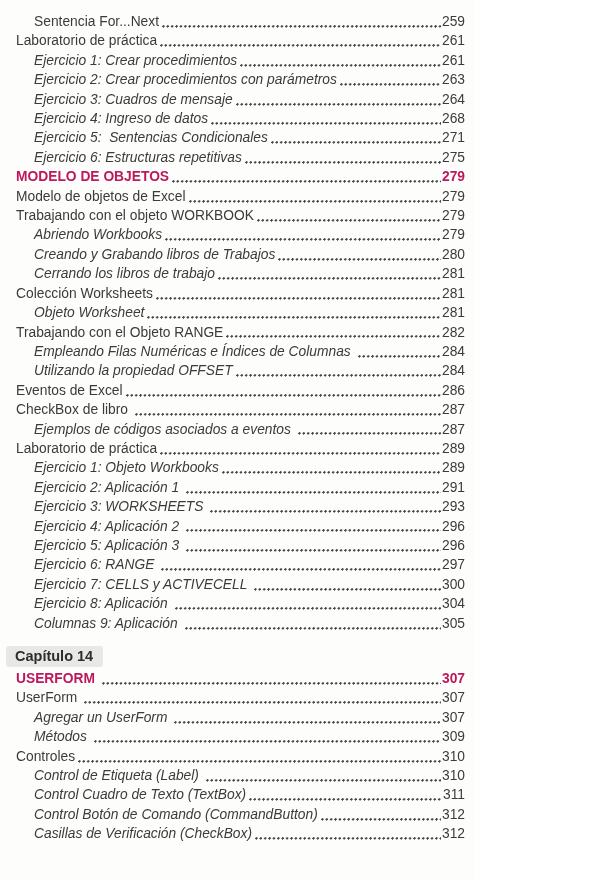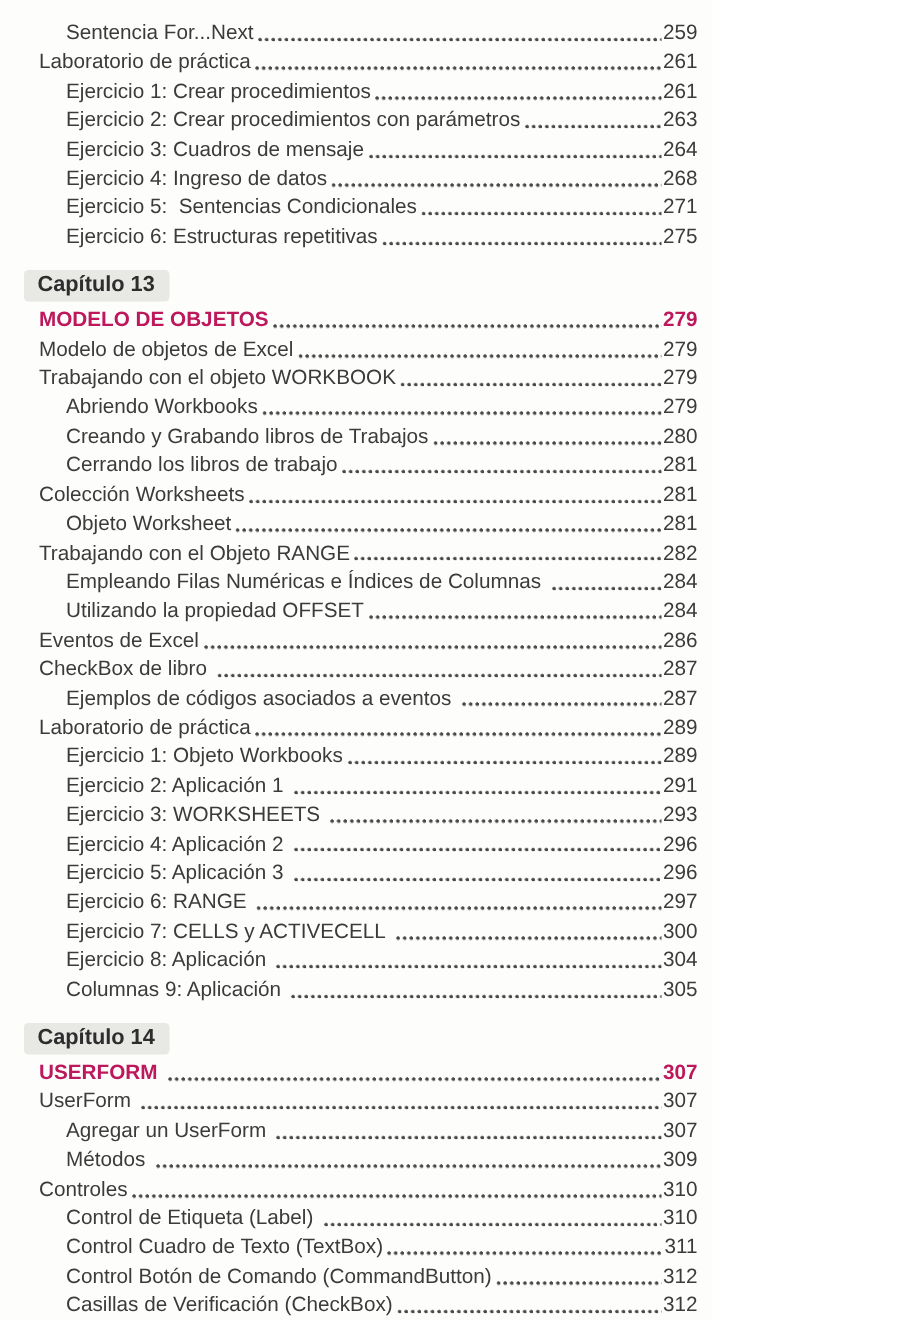--- a/index.html
+++ b/index.html
@@ -4,34 +4,34 @@
 <style>
   html,body{margin:0;padding:0;background:#ffffff;}
   .page{
     position:relative;
     width:475px;height:880px;
     background:#fdfdfc;
     font-family:"Liberation Sans", sans-serif;
     color:#3b3b3b;
     overflow:hidden;
     box-sizing:border-box;
-    padding:12px 10px 0 13px;
+    padding:12px 10px 0 3px;
   }
   .toc{width:100%;}
   .row{
     display:flex;
     align-items:baseline;
     line-height:19.4px;
     font-size:13.8px;
   }
   .row .title{white-space:pre;}
   .lvl0{padding-left:13px;font-weight:700;color:#be185d;}
   .lvl1{padding-left:13px;}
   .lvl2{padding-left:31px;}
-  .italic .title{}
+  .italic .title{font-style:italic;}
   .leader{
     flex:1;
     position:relative;
     min-width:14px;
     align-self:stretch;
   }
   .leader::after{
     content:"";
     position:absolute;
     left:3px;right:1px;bottom:3.5px;height:3px;
@@ -108,21 +108,20 @@
       <div class="row lvl2 italic">
         <span class="title">Ejercicio 5:  Sentencias Condicionales</span>
         <span class="leader"></span>
         <span class="pagenum">271</span>
       </div>
       <div class="row lvl2 italic">
         <span class="title">Ejercicio 6: Estructuras repetitivas</span>
         <span class="leader"></span>
         <span class="pagenum">275</span>
       </div>
-      <div class="chapter-heading"><span class="chapter-badge">Capítulo 13</span></div>
       <div class="row lvl0">
         <span class="title">MODELO DE OBJETOS</span>
         <span class="leader"></span>
         <span class="pagenum">279</span>
       </div>
       <div class="row lvl1">
         <span class="title">Modelo de objetos de Excel</span>
         <span class="leader"></span>
         <span class="pagenum">279</span>
       </div>

